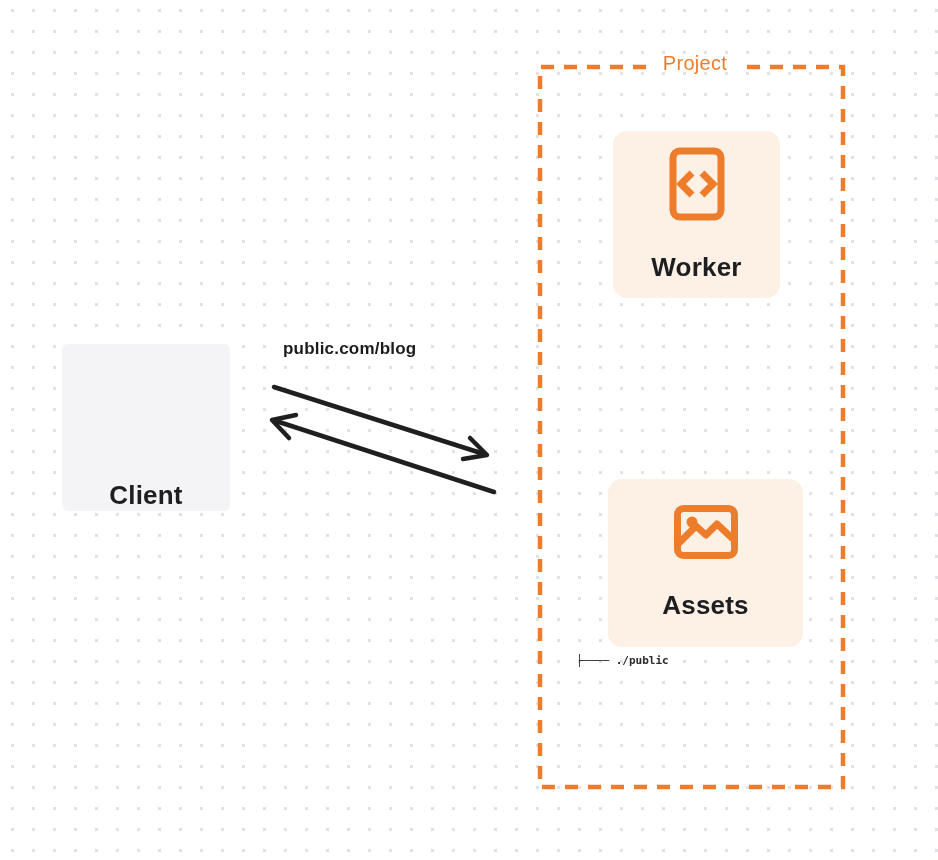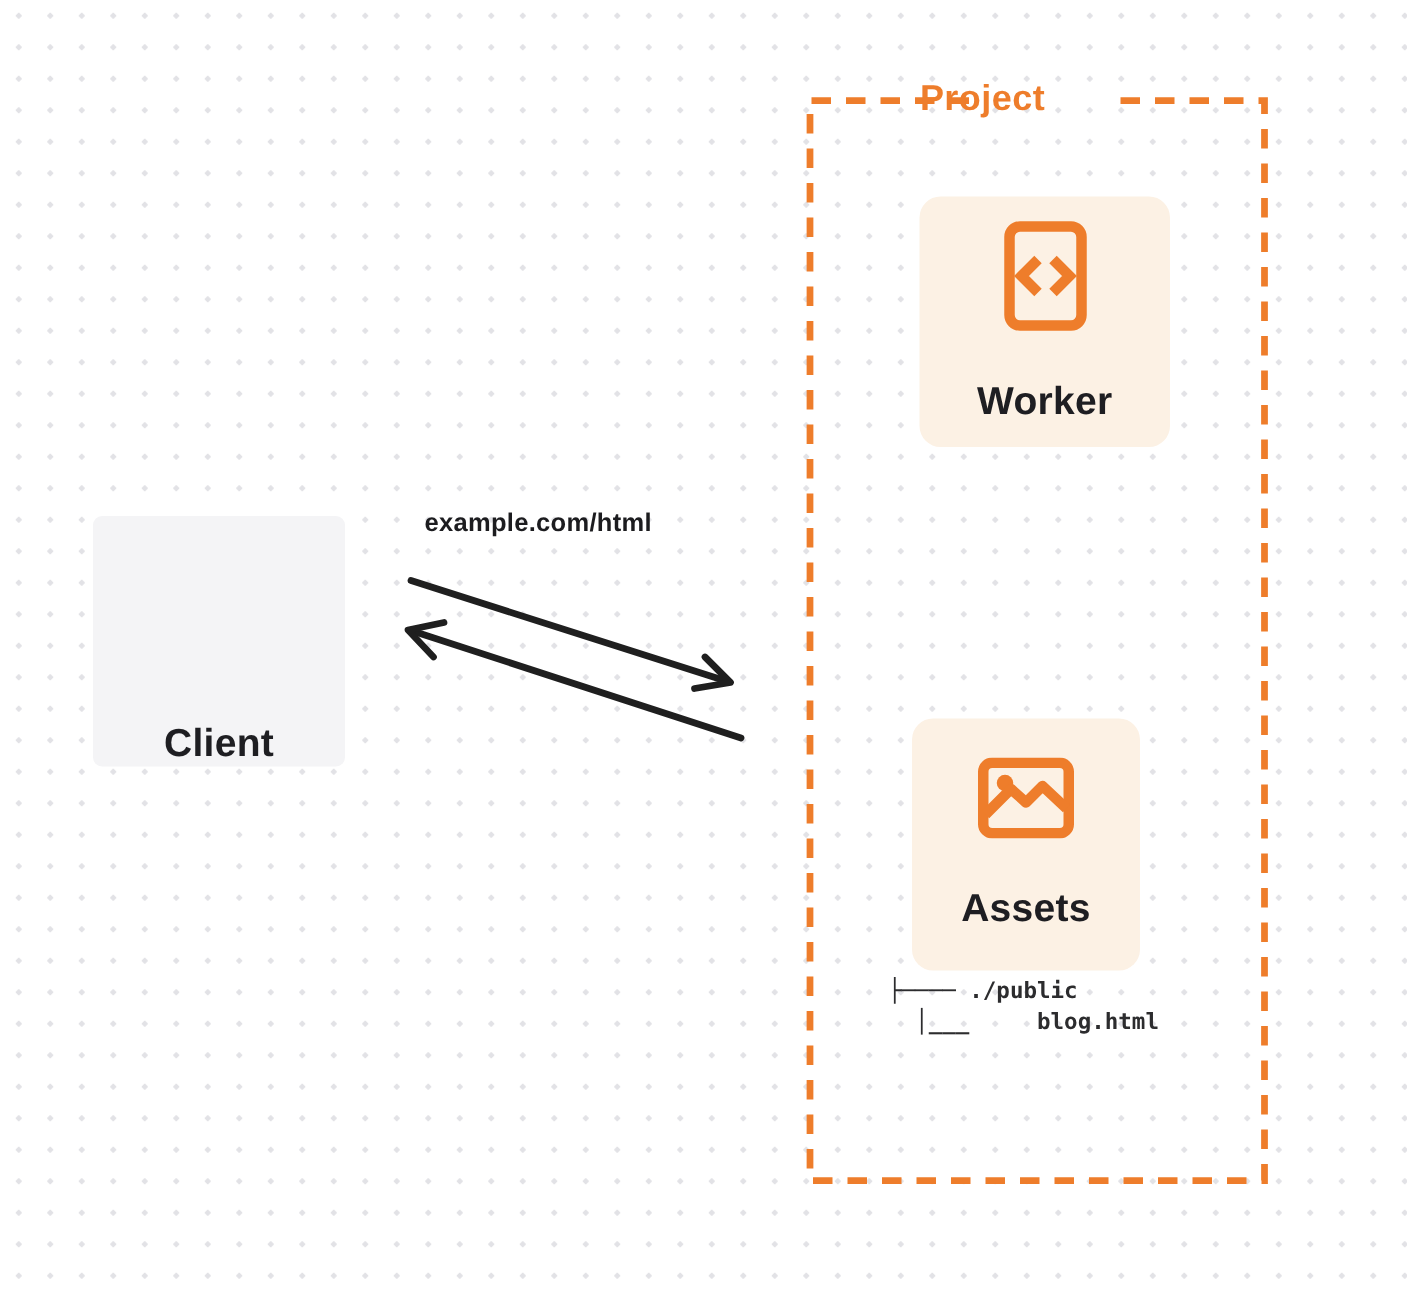--- a/index.html
+++ b/index.html
@@ -21,37 +21,37 @@
     display:flex; align-items:flex-end; justify-content:center;
   }
   .client-box .node-label { font-size:26px; }
 
   .url-label {
     position:absolute; left:283px; top:339px;
     font-size:17px; font-weight:700; color:#1c1c1f; letter-spacing:0.2px;
   }
 
   .project-title {
-    position:absolute; left:655px; top:52px; transform:translateX(-50%);
-    font-size:24px; font-weight:700; color:#ee7d2b; letter-spacing:0.3px;
+    position:absolute; left:695px; top:52px; transform:translateX(-50%);
+    font-size:20px; font-weight:400; color:#ee7d2b; letter-spacing:0.3px;
   }
 
   .node {
     position:absolute; background:#fcf1e4; border-radius:14px;
     display:flex; flex-direction:column; align-items:center; justify-content:center; gap:31px;
   }
   .node-worker { left:613px; top:131px; width:167px; height:167px; }
-  .node-assets { left:608px; top:479px; width:152px; height:168px;text-align:center; }
+  .node-assets { left:608px; top:479px; width:195px; height:168px;text-align:center; }
   .node-label { font-size:26px; font-weight:700; color:#1e1e22; letter-spacing:0.2px; }
   .icon-svg { display:block; }
 
   .file-tree {
-    position:absolute; left:592px; top:650px;
+    position:absolute; left:576px; top:650px;
     font-family:"DejaVu Sans Mono","Liberation Mono",monospace;
-    font-size:15px; line-height:21px; font-weight:600; color:#2c2c2e;
+    font-size:11px; line-height:21px; font-weight:600; color:#2c2c2e;
   }
   .tree-line { white-space:pre; }
 </style>
 </head>
 <body>
 
 <div class="canvas">
 
   <svg class="overlay" viewBox="0 0 938 860" xmlns="http://www.w3.org/2000/svg">
 
@@ -61,21 +61,21 @@
     <path class="stroke-ink" d="M470 438 L487 455 L463 459"></path>
 
     <path class="stroke-ink" d="M494 492 L276 421"></path>
     <path class="stroke-ink" d="M296 415 L272 420 L289 438"></path>
   </svg>
 
   <div class="client-box">
     <div class="node-label">Client</div>
   </div>
 
-  <div class="url-label">example.com/html</div>
+  <div class="url-label">public.com/blog</div>
 
   <div class="project-title">Project</div>
 
   <div class="node node-worker">
     <svg class="icon-svg" width="56" height="74" viewBox="0 0 56 74" xmlns="http://www.w3.org/2000/svg">
       <rect x="4" y="4" width="48" height="66" rx="7" fill="none" stroke="#ee7d2b" stroke-width="7"></rect>
       <polyline points="23,26 12,37 23,48" fill="none" stroke="#ee7d2b" stroke-width="7" stroke-linejoin="miter"></polyline>
       <polyline points="33,26 44,37 33,48" fill="none" stroke="#ee7d2b" stroke-width="7" stroke-linejoin="miter"></polyline>
     </svg>
     <div class="node-label">Worker</div>
@@ -85,16 +85,15 @@
     <svg class="icon-svg" width="64" height="54" viewBox="0 0 64 54" xmlns="http://www.w3.org/2000/svg">
       <rect x="3.5" y="3.5" width="57" height="47" rx="6" fill="none" stroke="#ee7d2b" stroke-width="7"></rect>
       <circle cx="18" cy="17" r="5.5" fill="#ee7d2b"></circle>
       <path d="M5 38 L22 21 L32 30 L43 19 L59 34" fill="none" stroke="#ee7d2b" stroke-width="7" stroke-linejoin="round"></path>
     </svg>
     <div class="node-label">Assets</div>
   </div>
 
   <div class="file-tree">
     <div class="tree-line">├──── ./public</div>
-    <div class="tree-line">  │___     blog.html</div>
   </div>
 
 </div>
 
 </body></html>

